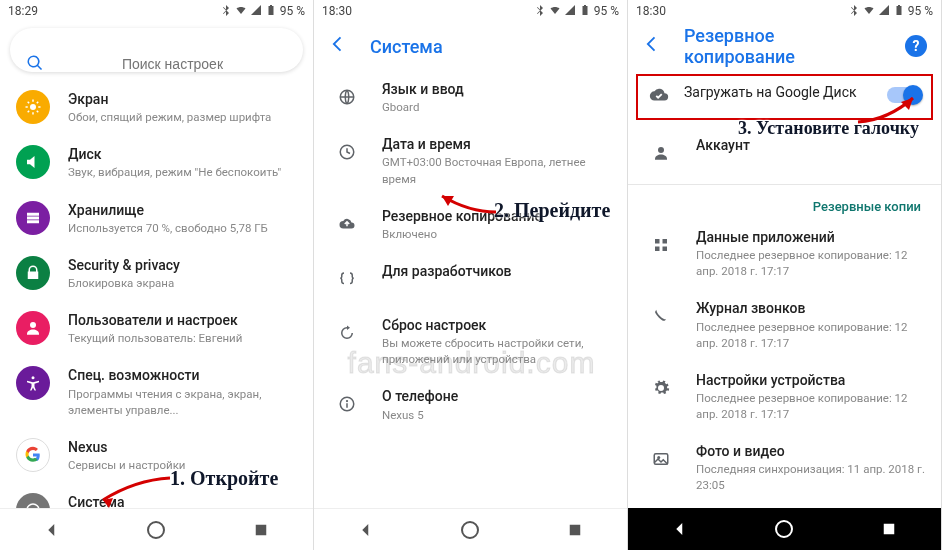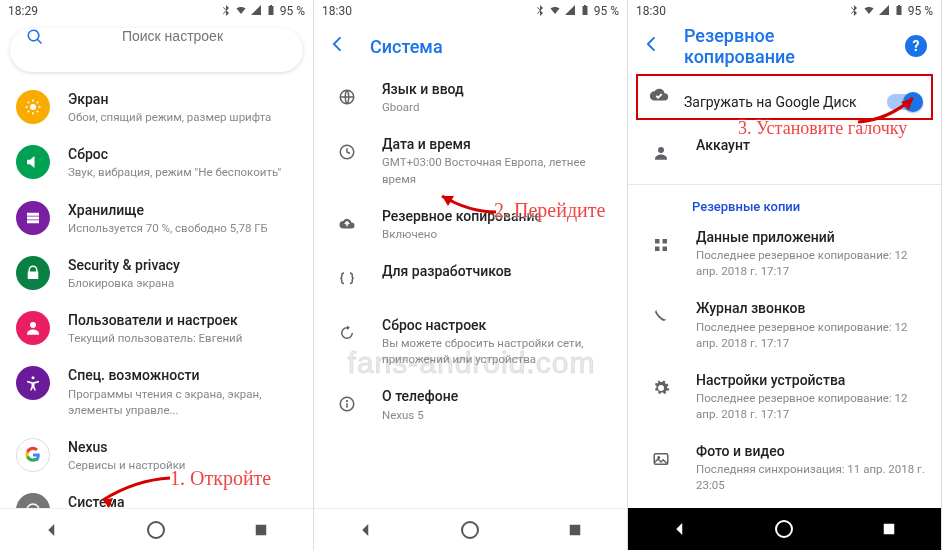--- a/index.html
+++ b/index.html
@@ -37,21 +37,21 @@
   .status-icons { display: flex; gap: 3px; }
   .status-icons svg { width: 12px; height: 12px; fill: #555; }
 
   .search-pill {
     margin: 6px 10px 8px;
     height: 44px;
     border-radius: 22px;
     background: #fff;
     box-shadow: 0 1px 4px rgba(0,0,0,0.15);
     display: flex;
-    align-items: flex-start;
+    align-items: flex-end;
     padding: 0 16px;
     gap: 14px;
   }
   .search-pill svg { width: 18px; height: 18px; fill: #1a73e8; }
   .search-pill input {
     border: none; outline: none; font-size: 14px; color: #888; flex:1;
     text-align:center; background:transparent;
   }
 
   .app-header {
@@ -79,52 +79,52 @@
   }
   .item .icon svg { width:18px; height:18px; fill:#fff; }
   .item .icon.plain svg { fill:#5f6368; }
   .item .icon.plain { background:transparent; }
   .item .texts { flex:1; min-width:0; }
   .item .title { font-size:14px; color:#222; font-weight:500; line-height:1.3;}
   .item .sub { font-size:11.5px; color:#888; line-height:1.4; margin-top:1px;
     white-space:normal; }
 
   .divider { height:1px; background:#e6e6e6; margin:4px 0; }
-  .section-title { font-size:13px; color:#1d4ed8; font-weight:500; padding:10px 20px 4px 64px;}
+  .section-title { font-size:13px; color:#0f766e; font-weight:500; padding:10px 20px 4px 64px;text-align:right;}
 
   .toggle {
     width:34px; height:16px; border-radius:10px; background:#a7c7fa;
     position:relative; margin-top:3px;
   }
   .toggle::after {
     content:""; position:absolute; right:-2px; top:-2px; width:20px; height:20px;
     border-radius:50%; background:#1a73e8; box-shadow:0 1px 2px rgba(0,0,0,.3);
   }
 
   .highlight-row {
     border: 2px solid #d40000; margin: 4px 8px 6px; padding: 8px 10px;
-    display:flex; align-items:flex-end; gap:14px;
+    display:flex; align-items:flex-start; gap:14px;
   }
   .highlight-row .cloud svg { width:22px; height:22px; fill:#5f6368; }
   .highlight-row .label { flex:1; font-size:14px; color:#222; }
 
   .nav-bar {
     height:42px; background:#fff; display:flex; align-items:center;
     justify-content:space-around; border-top:1px solid #eee;
   }
   .nav-bar.dark { background:#000; border-top:none; }
   .nav-bar svg { width:18px; height:18px; fill:#555; }
   .nav-bar.dark svg { fill:#fff; }
   .nav-circle { width:18px; height:18px; border:2px solid #555; border-radius:50%; }
   .nav-bar.dark .nav-circle { border-color:#fff; }
 
   
   .anno {
-    position:absolute; color:#ef4444; font-family: "Times New Roman", serif;
-    font-size:20px; pointer-events:none; font-weight:400;
+    position:absolute; color:#0f172a; font-family: "Times New Roman", serif;
+    font-size:20px; pointer-events:none; font-weight:700;
     text-shadow:0 0 3px #fff, 0 0 3px #fff;
   }
   .arrow { position:absolute; pointer-events:none; }
   .watermark {
     position:absolute; left:50%; top:66%; transform:translate(-50%,-50%);
     font-family: "Arial Black", sans-serif; font-size:30px;
     color:rgba(0,0,0,0.08); letter-spacing:1px;
     -webkit-text-stroke: 1px rgba(180,180,180,0.35);
     pointer-events:none;
   }
@@ -173,21 +173,21 @@
           <div class="sub">Обои, спящий режим, размер шрифта</div>
         </span>
     </div>
     <div class="item">
       <span class="icon" style="background:#00a152">
           <svg viewBox="0 0 24 24">
             <path d="M4 9v6h4l6 5V4L8 9H4z"></path>
           </svg>
         </span>
       <span class="texts">
-          <div class="title">Сброс</div>
+          <div class="title">Диск</div>
           <div class="sub">Звук, вибрация, режим "Не беспокоить"</div>
         </span>
     </div>
     <div class="item">
       <span class="icon" style="background:#7b1fa2">
           <svg viewBox="0 0 24 24">
             <rect x="4" y="5" width="16" height="4"></rect>
             <rect x="4" y="10" width="16" height="4"></rect>
             <rect x="4" y="15" width="16" height="4"></rect>
           </svg>

